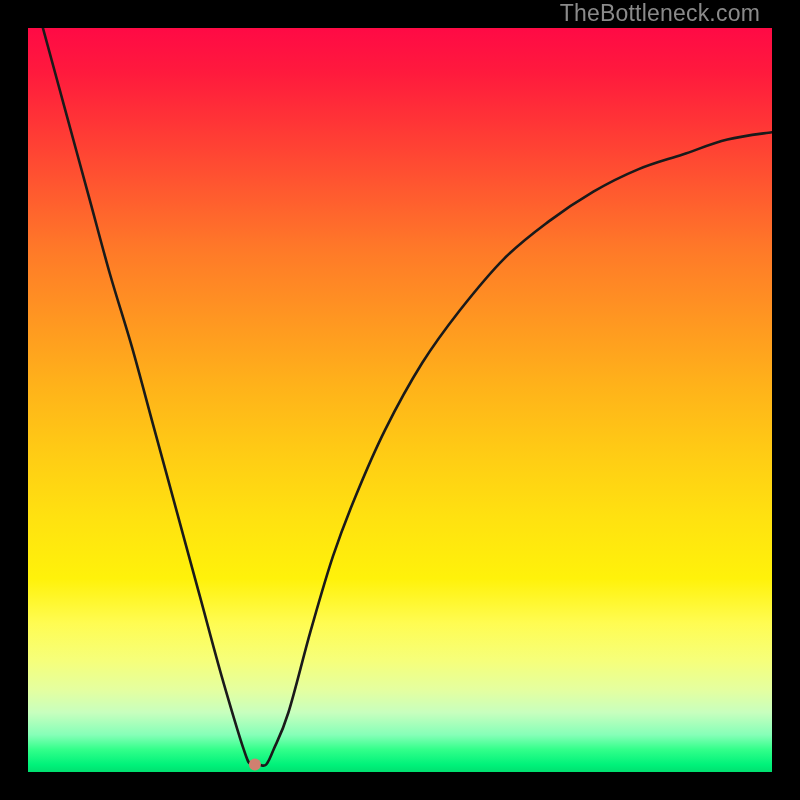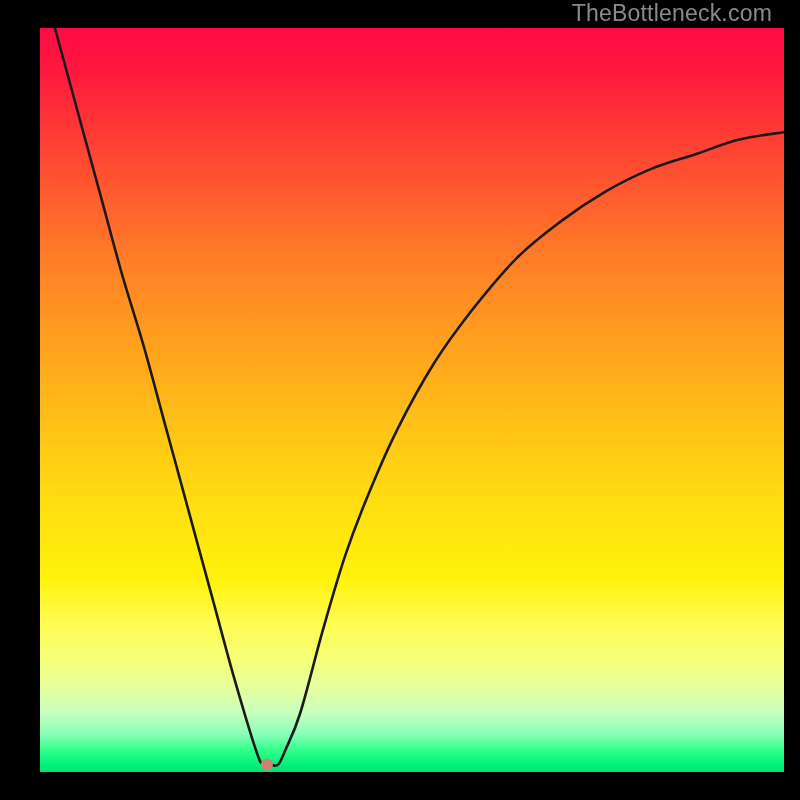--- a/index.html
+++ b/index.html
@@ -2,21 +2,20 @@
 <html><head>
 <meta charset="utf-8">
 <style>
   * { margin: 0; padding: 0; box-sizing: border-box; }
   html, body { width: 800px; height: 800px; overflow: hidden; background: #000; }
   .frame {
     position: relative;
     width: 764px;
     height: 800px;
     background: #000;
-    margin-left: 12px;
   }
   .plot-area {
     position: absolute;
     left: 28px;
     top: 28px;
     width: 744px;
     height: 744px;
     background: linear-gradient(to bottom,
       #ff0a45 0%,
       #ff1a3d 6%,

